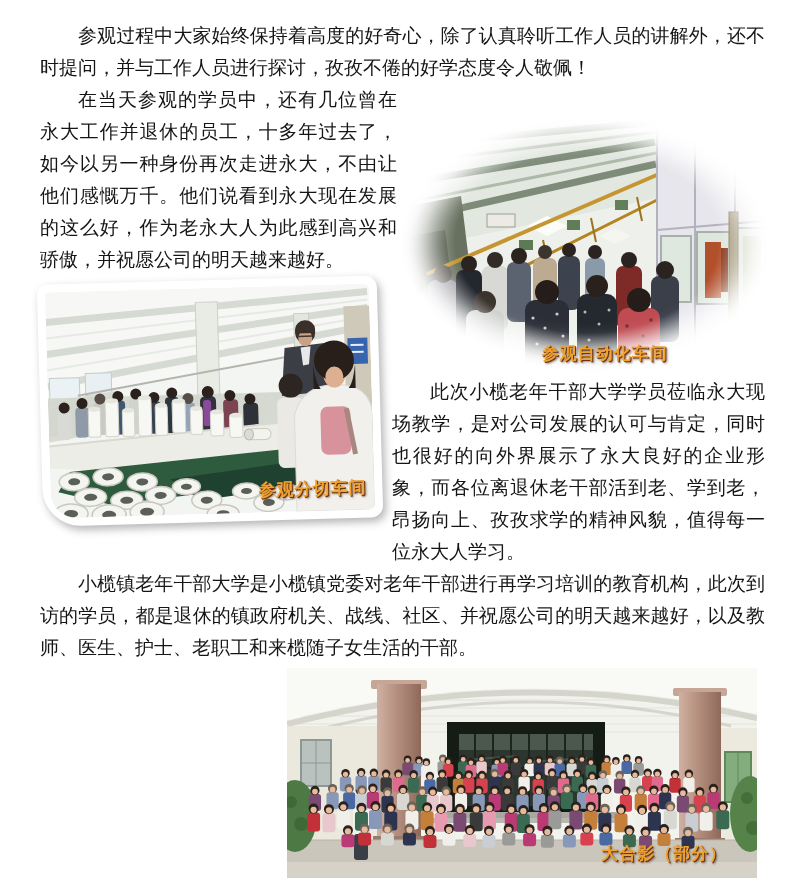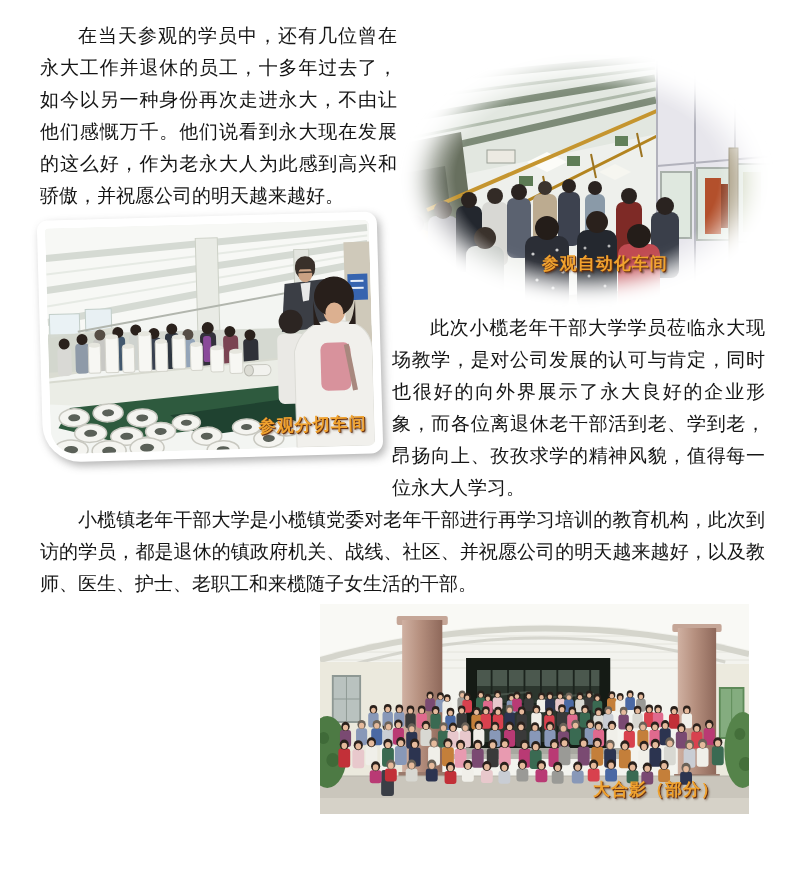--- a/index.html
+++ b/index.html
@@ -29,40 +29,41 @@
   .tilt-wrap { filter:drop-shadow(3px 4px 4px rgba(40,40,40,.35)); }
   .tilt-frame {
     width:324px; background:#ffffff; padding:8px;
     border-radius:10px 12px 12px 38px;
     transform:rotate(-1.6deg); margin:4px 0 0 8px; position:relative;
   }
   .photo2 { width:324px; height:226px; overflow:hidden; border-radius:4px 6px 6px 26px; position:relative; }
   .photo2 svg { display:block; width:100%; height:100%; }
 
   
-  .group-photo { clear:both; width:429px; height:210px; margin:4px 16px 0 auto; position:relative; }
+  .group-photo { clear:both; width:470px; height:210px; margin:4px 8px 0 auto; position:relative; }
   .group-photo svg { display:block; width:100%; height:100%; }
 
   
   .cap {
     position:absolute; z-index:6; white-space:nowrap;
     font-family:"Liberation Sans","DejaVu Sans",sans-serif;
     font-weight:bold; font-size:17px; letter-spacing:1px;
     text-shadow:1px 1px 0 #6b3210, 2px 2px 2px rgba(60,25,5,.5);
   }
-  .cap-oval  { left:50%; bottom:28px; transform:translateX(-36%); }
+  .cap-oval  { left:50%; bottom:2px; transform:translateX(-36%); }
   .cap-tilt  { right:16px; bottom:14px; }
   .cap-group { right:30px; bottom:8px; }
 </style>
 </head>
 <body>
 
 <div class="page">
   <div class="content">
 
+    <p>参观过程中大家始终保持着高度的好奇心，除了认真聆听工作人员的讲解外，还不时提问，并与工作人员进行探讨，孜孜不倦的好学态度令人敬佩！</p>
 
     <figure class="oval-float">
       <div class="oval-shape">
         <svg viewBox="0 0 376 260" preserveAspectRatio="none">
           <rect width="376" height="260" fill="#eef0ec"></rect>
 
           <polygon points="0,14 258,0 258,86 0,140" fill="#e2e7e0"></polygon>
           <g stroke="#7d8b78" stroke-width="7">
             <line x1="0" y1="34" x2="256" y2="10"></line>
             <line x1="0" y1="72" x2="256" y2="30"></line>

